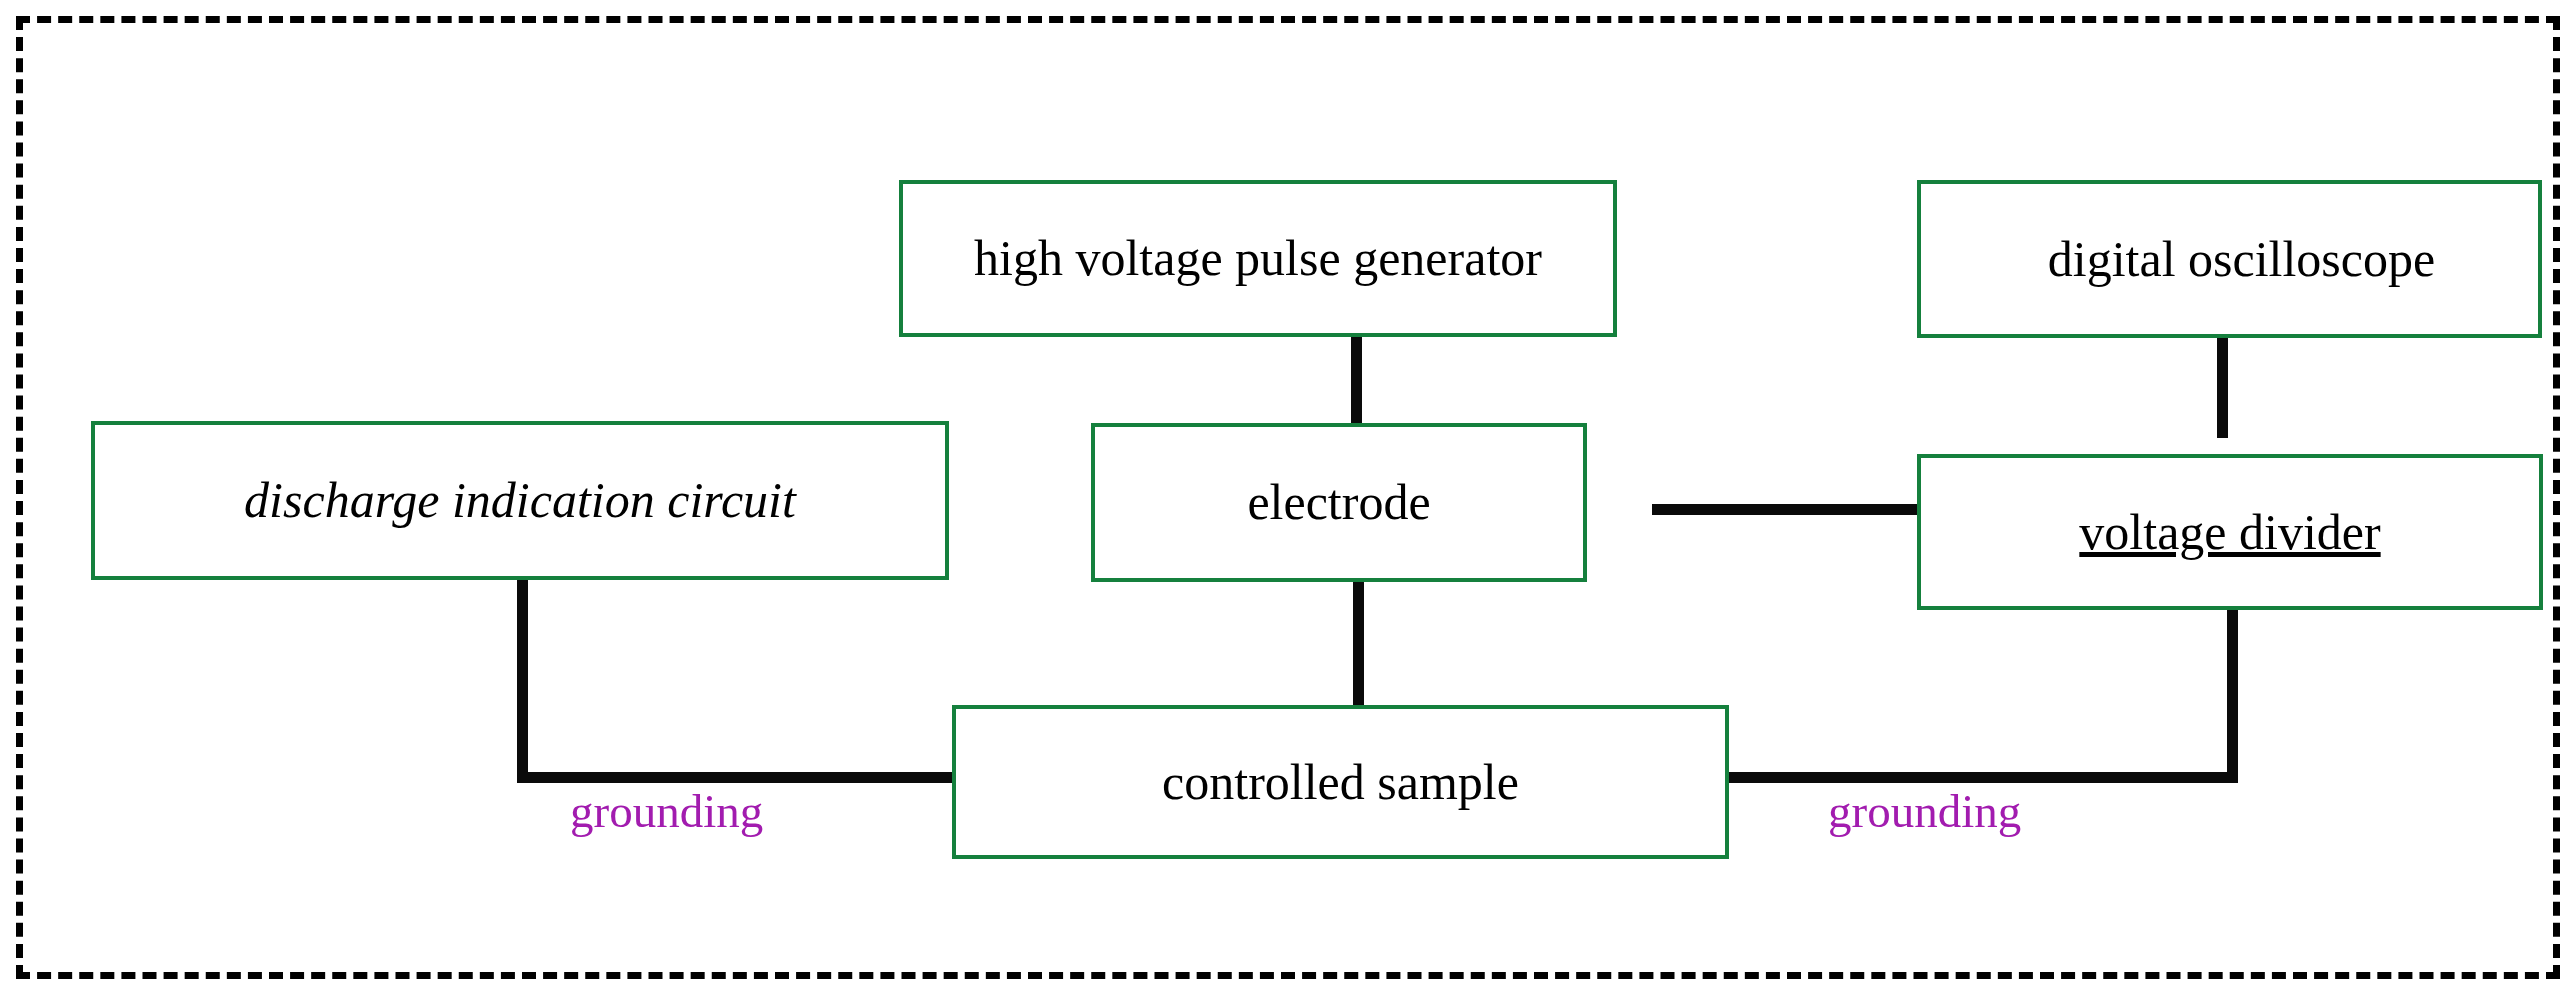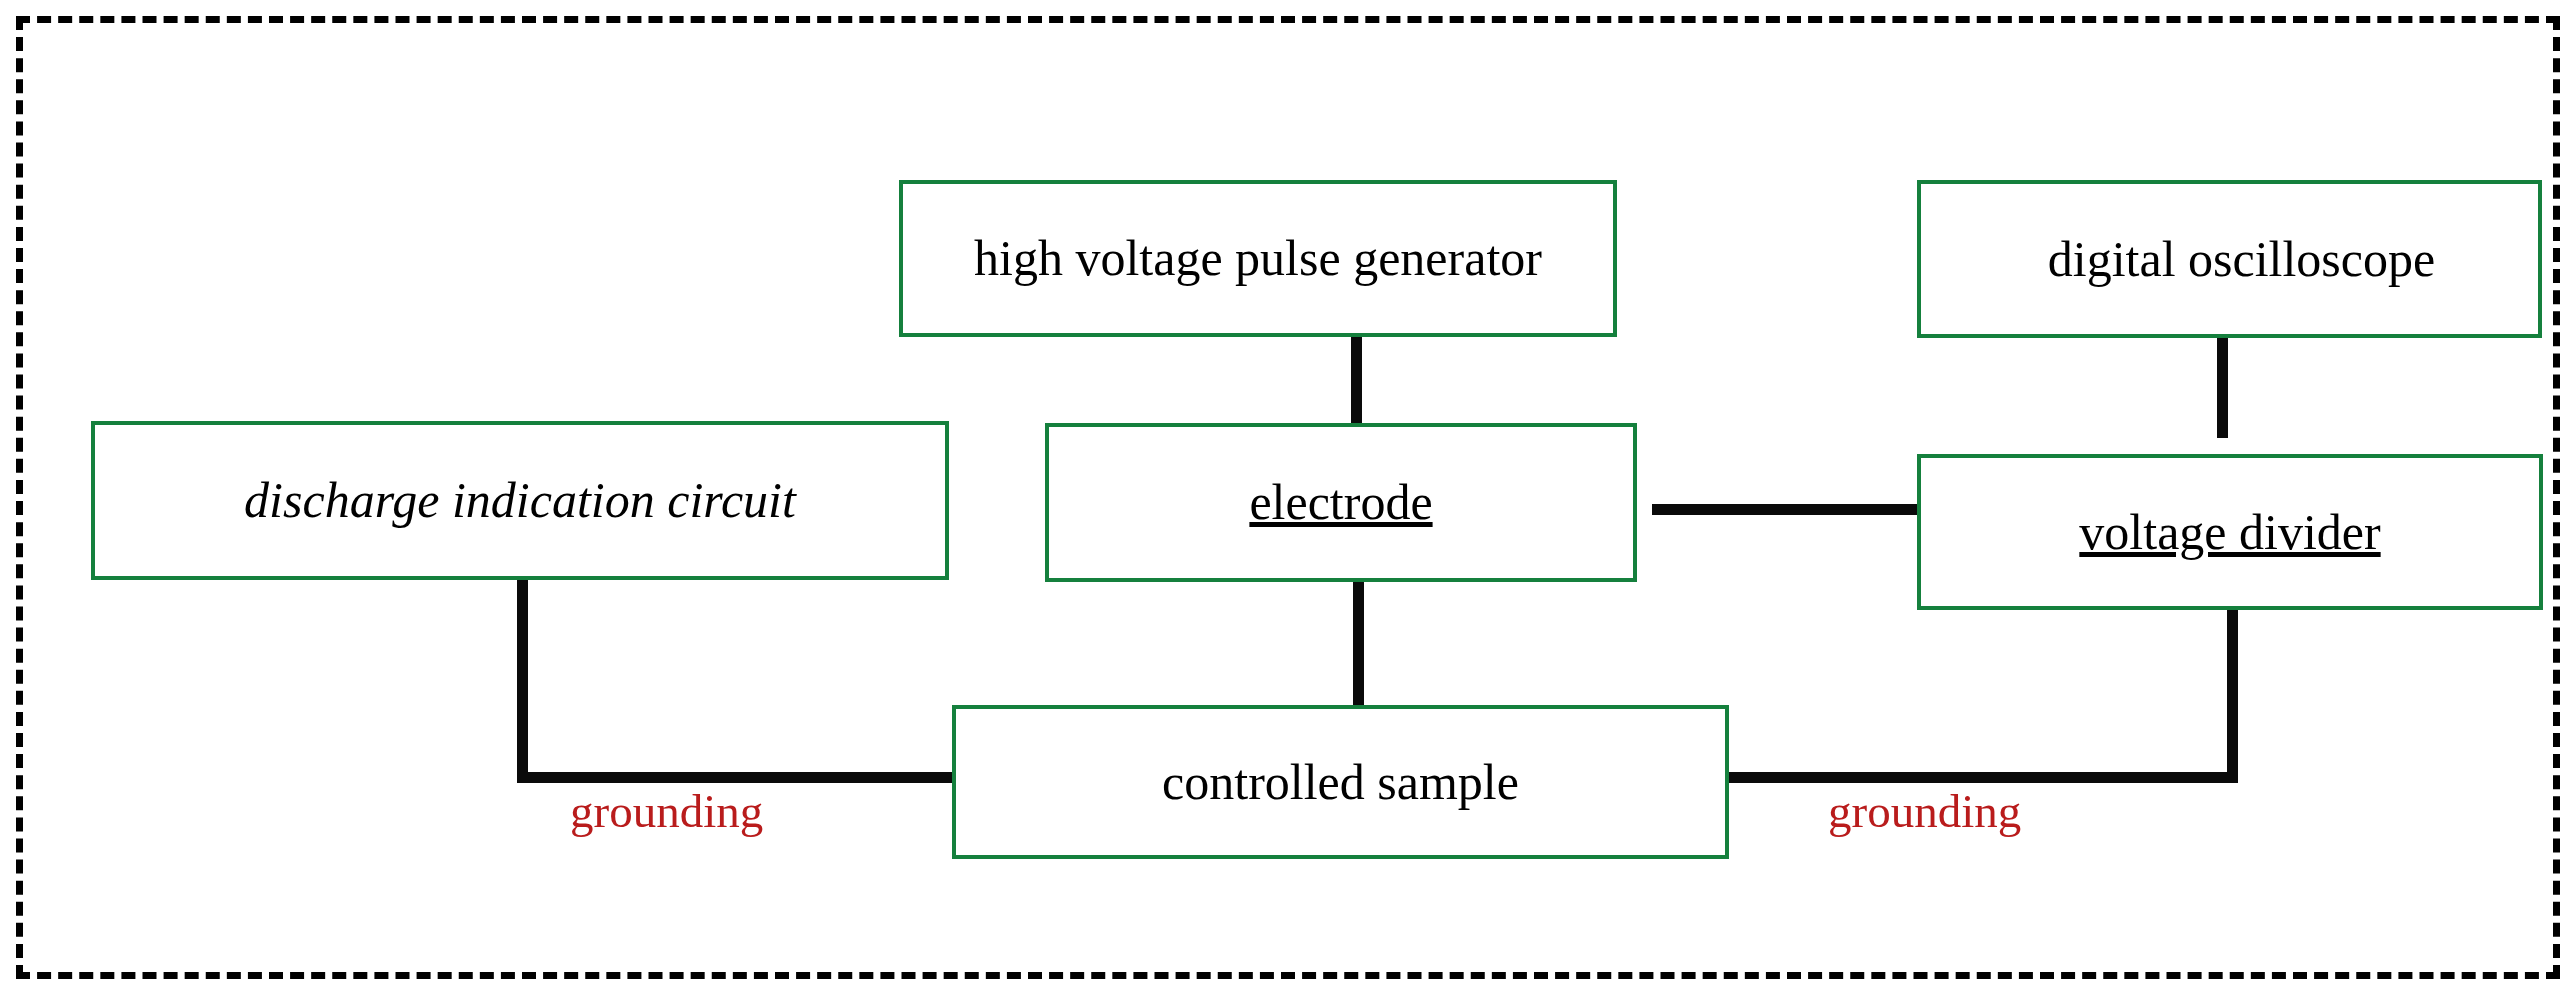--- a/index.html
+++ b/index.html
@@ -43,21 +43,21 @@
     font-weight: 400;
   }
   
   .wire {
     position: absolute;
     background: #0a0a0a;
   }
   
   .annotation {
     position: absolute;
-    color: #b91c1c;
+    color: #a21caf;
     white-space: nowrap;
     line-height: 1;
   }
 </style>
 </head>
 <body>
 
 <div id="canvas">
 
   <div class="dashed-frame" id="enclosure" style="left: 16px; top: 16px; width: 2544px; height: 963px; border-width: 7.3px; border-color: rgb(0, 0, 0);"></div>
@@ -76,21 +76,21 @@
   <div id="block-layer">
       <div class="block" style="left: 899px; top: 180px; width: 718px; height: 157px;">
         <span class="block-label" style="font-size: 50px;">high voltage pulse generator</span>
       </div>
       <div class="block" style="left: 1917px; top: 180px; width: 625px; height: 158px;">
         <span class="block-label" style="font-size: 50px; margin-left: 24px;">digital oscilloscope</span>
       </div>
       <div class="block" style="left: 91px; top: 421px; width: 858px; height: 159px; font-style: italic;">
         <span class="block-label" style="font-size: 50px;">discharge indication circuit</span>
       </div>
-      <div class="block" style="left: 1045px; top: 423px; width: 592px; height: 159px; text-decoration: underline;">
+      <div class="block" style="left: 1091px; top: 423px; width: 496px; height: 159px;">
         <span class="block-label" style="font-size: 50px;">electrode</span>
       </div>
       <div class="block" style="left: 1917px; top: 454px; width: 626px; height: 156px; text-decoration: underline;">
         <span class="block-label" style="font-size: 50px;">voltage divider</span>
       </div>
       <div class="block" style="left: 952px; top: 705px; width: 777px; height: 154px;">
         <span class="block-label" style="font-size: 50px;">controlled sample</span>
       </div>
     </div>
 

